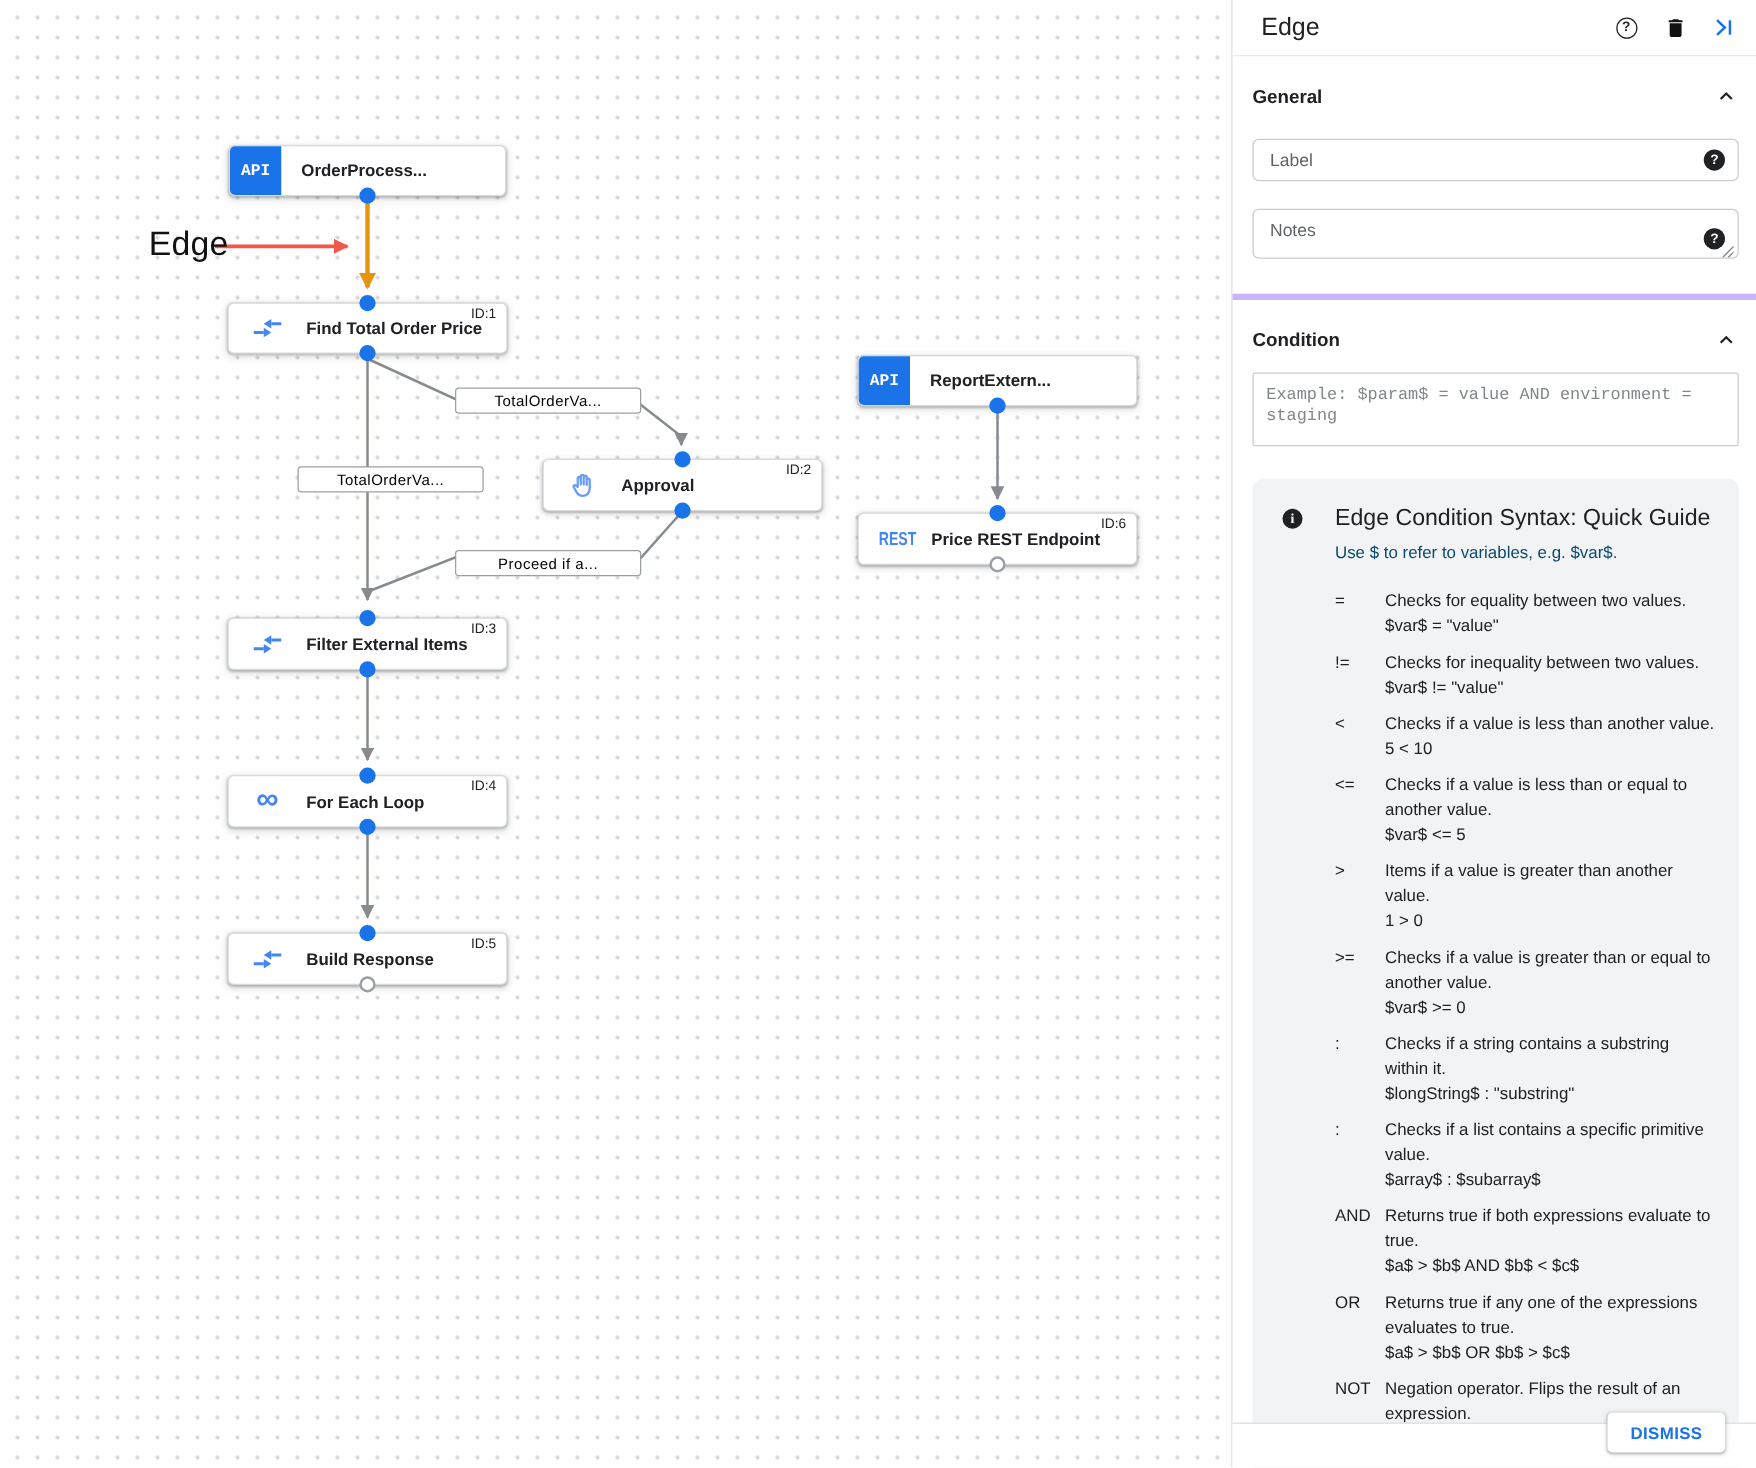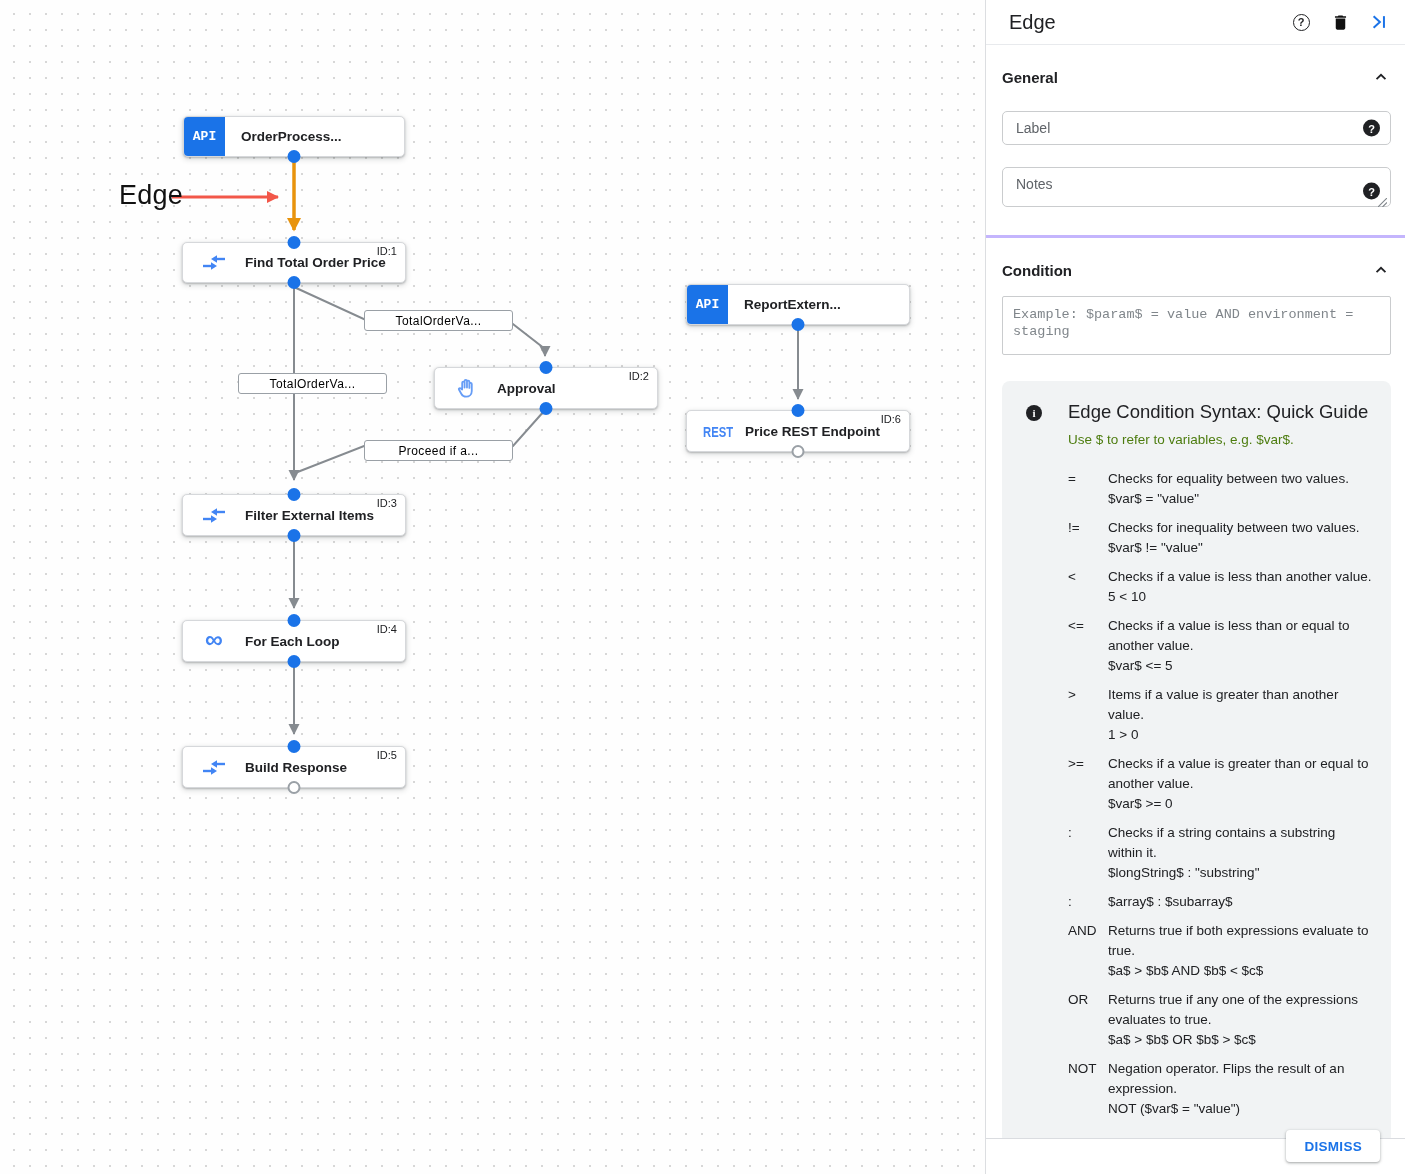--- a/index.html
+++ b/index.html
@@ -48,21 +48,21 @@
     border-bottom:1px solid #e8eaed; }
   .panel-title { font-size:20px; color:#202124; flex:1; }
   .hdr-icons { display:flex; align-items:center; gap:19px; }
   .icon-btn { width:20px; height:20px; display:flex; align-items:center; justify-content:center; cursor:pointer; }
   .help-circle { width:17px; height:17px; border:1.6px solid #202124; border-radius:50%;
     display:flex; align-items:center; justify-content:center; font-size:11px; font-weight:bold; color:#202124; }
 
   .section { padding:0 14px 0 16px; }
   .section-head { display:flex; align-items:center; justify-content:space-between; height:24px; margin-top:20px; }
   .section-title { font-size:15px; font-weight:bold; color:#202124; }
-  .section-general { border-bottom:3px solid #c4b5fd; padding-bottom:28px; }
+  .section-general { border-bottom:5px solid #c4b5fd; padding-bottom:28px; }
 
   .field { position:relative; margin-top:22px; }
   .field input, .field textarea { width:100%; border:1px solid #caccce; border-radius:5px;
     font-family:"Liberation Sans",sans-serif; font-size:14px; color:#202124;
     padding:8px 34px 8px 13px; outline:none; resize:none; display:block; }
   .field input { height:34px; }
   .field textarea.notes { height:40px; }
   .field input::placeholder, .field textarea.notes::placeholder { color:#5f6368; }
   .q-badge { position:absolute; right:11px; top:50%; transform:translateY(-50%);
     width:17px; height:17px; background:#202124; color:#fff; border-radius:50%;
@@ -76,21 +76,21 @@
   .cond-field textarea::placeholder { color:#80868b; }
 
   .guide-box { margin:26px 14px 0 16px; background:#f1f3f4; border-radius:8px;
     padding:20px 18px 26px 24px; }
   .guide-head { display:flex; align-items:flex-start; }
   .info-icon { width:16px; height:16px; background:#202124; color:#fff; border-radius:50%;
     font-size:11px; font-weight:bold; font-family:"Liberation Serif",serif;
     display:flex; align-items:center; justify-content:center; margin-top:4px; }
   .guide-body { margin-left:26px; flex:1; }
   .guide-title { font-size:18.5px; color:#202124; }
-  .guide-intro { font-size:13.5px; margin-top:9px; color:#4d7c0f; }
+  .guide-intro { font-size:13.5px; margin-top:9px; color:#0c4a6e; }
   .guide-rows { margin-top:22px; display:flex; flex-direction:column; gap:9px; }
   .g-row { display:flex; font-size:13.5px; line-height:20px; }
   .g-op { width:40px; flex:0 0 40px; }
   .g-desc span { display:block; }
 
   .panel-footer { position:absolute; left:0; right:0; bottom:0; height:36px;
     border-top:1px solid #dadce0; background:#fff; }
   .dismiss-btn { position:absolute; right:25px; top:-9px; height:32px; padding:0 18px;
     background:#fff; border:none; border-radius:4px; color:#1a73e8; font-weight:bold;
     font-size:13.5px; letter-spacing:.3px; font-family:"Liberation Sans",sans-serif;
@@ -347,20 +347,21 @@
               <div class="g-op">:</div>
               <div class="g-desc">
                 <span>Checks if a string contains a substring within it.</span>
                 <span>$longString$ : "substring"</span>
               </div>
             </div>
 
             <div class="g-row">
               <div class="g-op">:</div>
               <div class="g-desc">
+                <span>Checks if a list contains a specific primitive value.</span>
                 <span>$array$ : $subarray$</span>
               </div>
             </div>
 
             <div class="g-row">
               <div class="g-op">AND</div>
               <div class="g-desc">
                 <span>Returns true if both expressions evaluate to true.</span>
                 <span>$a$ &gt; $b$ AND $b$ &lt; $c$</span>
               </div>

